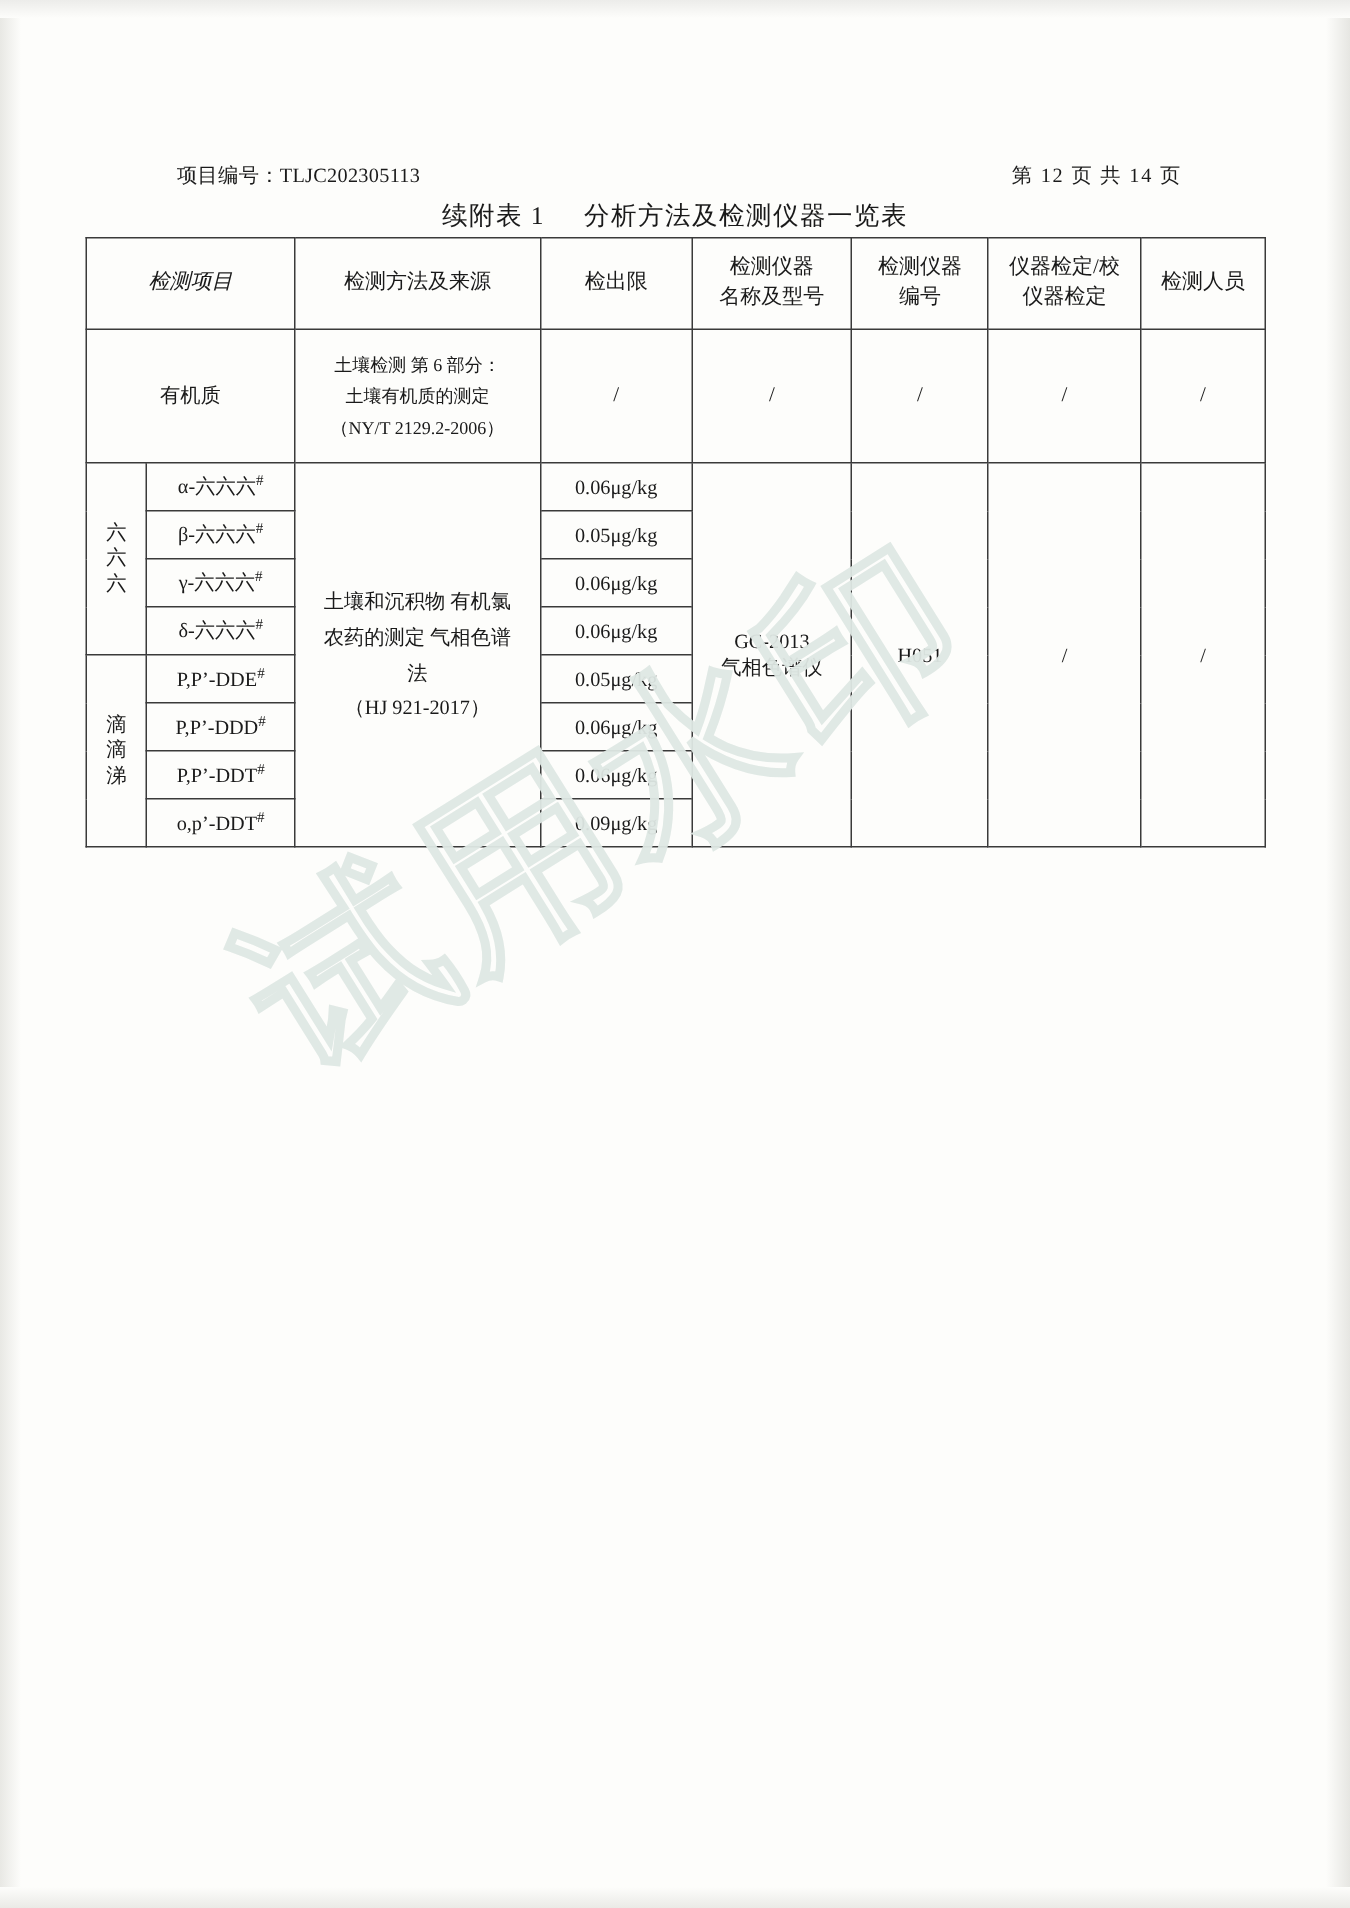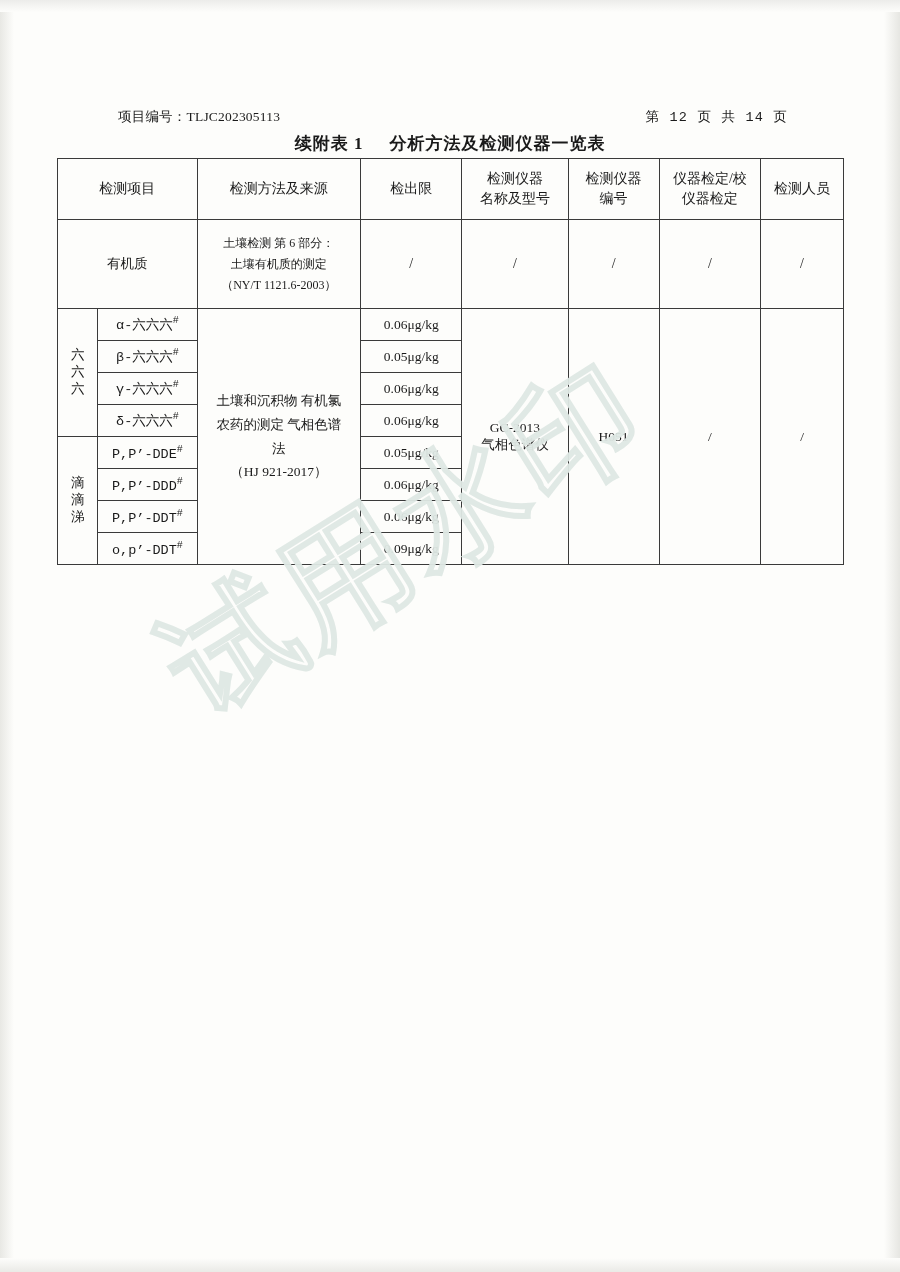--- a/index.html
+++ b/index.html
@@ -53,31 +53,30 @@
     justify-content: space-between;
     align-items: baseline;
     font-size: 13.5px;
     color: #1b1b1b;
   }
   .header-left {
     letter-spacing: 0.2px;
   }
   .header-right {
     letter-spacing: 1.2px;
-    font-family: Liberation Mono, monospace;
   }
 
   .title {
     position: absolute;
     left: 0;
     top: 132px;
     width: 900px;
     text-align: center;
     font-size: 17px;
-    font-weight: bold;
+    font-weight: normal;
     letter-spacing: 1px;
   }
   .title .t-gap { display: inline-block; width: 26px; }
 
   table.report {
     position: absolute;
     left: 57px;
     top: 158px;
     width: 787px;
     border-collapse: collapse;
@@ -88,21 +87,21 @@
     text-align: center;
     vertical-align: middle;
     padding: 2px 4px;
     font-weight: normal;
   }
   .hd {
     height: 56px;
     line-height: 1.45;
     font-size: 14px;
   }
-  .col-item    { width: 132px; }
+  .col-item    { width: 132px; font-style: italic; }
   .col-method  { width: 172px; }
   .col-limit   { width: 98px; margin-top: 30px; }
   .col-instr   { width: 108px; }
   .col-code    { width: 90px; }
   .col-valid   { width: 104px; margin-left: 18px; }
   .col-person  { width: 83px; margin-top: 17px; }
 
   .cell-tall { height: 84px; }
   .row-small td { height: 27px; font-size: 13.5px; }
 
@@ -116,21 +115,20 @@
     width: 34px;
     font-size: 14px;
     line-height: 1.25;
     letter-spacing: 0px;
     padding: 0;
   }
   .group-label span { display: block; }
   .sub-item {
     width: 98px;
     font-size: 13.5px;
-    font-family: Liberation Mono, monospace;
   }
   .limit-cell { font-size: 13.5px; margin-top: 40px; }
   .sup {
     font-size: 10px;
     vertical-align: super;
   }
   .slash { font-size: 14px; }
 
   .watermark {
     position: absolute;
@@ -190,21 +188,21 @@
         <th class="hd col-person">检测人员</th>
       </tr>
     </thead>
     <tbody>
 
       <tr>
         <td class="cell-tall" colspan="2">有机质</td>
         <td class="cell-tall method-cell multiline">
           <div>土壤检测 第 6 部分：</div>
           <div>土壤有机质的测定</div>
-          <div>（NY/T 1121.6-2003）</div>
+          <div>（NY/T 2129.2-2006）</div>
         </td>
         <td class="cell-tall slash">/</td>
         <td class="cell-tall slash">/</td>
         <td class="cell-tall slash">/</td>
         <td class="cell-tall slash">/</td>
         <td class="cell-tall slash">/</td>
       </tr>
 
       <tr class="row-small">
         <td class="group-label" rowspan="4">

